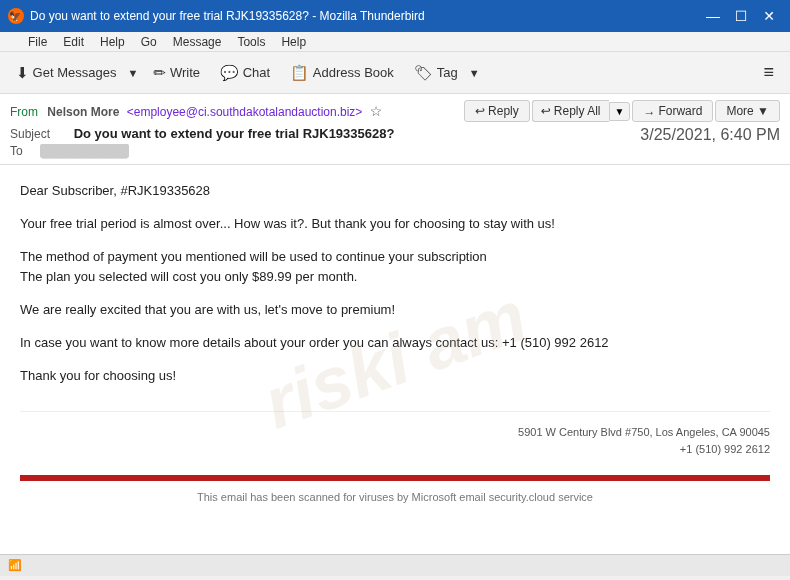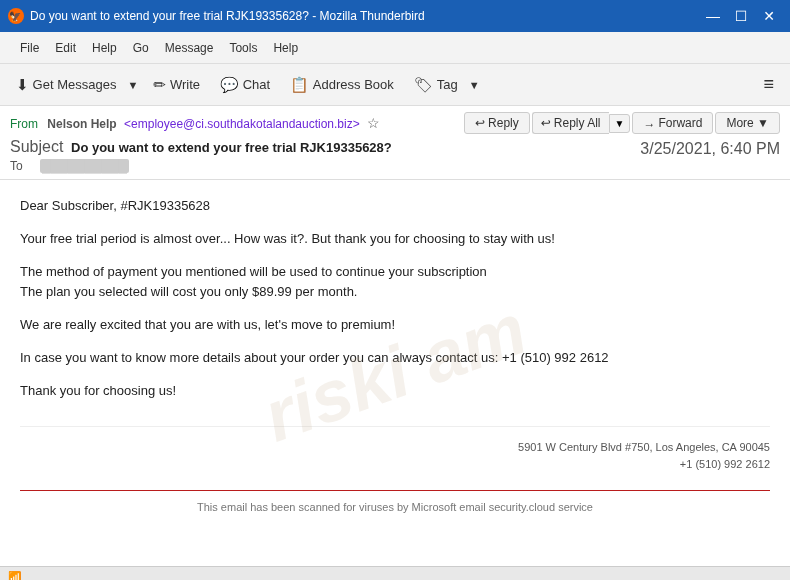--- a/index.html
+++ b/index.html
@@ -25,24 +25,24 @@
       width: 26px;
       height: 26px;
       cursor: pointer;
       font-size: 14px;
       display: flex; align-items: center; justify-content: center;
     }
 
     
     .menu-bar {
       background: #f3f3f3;
-      height: 32px;
-      display: flex;
-      align-items: center;
-      padding: 0 12px;
+      height: 20px;
+      display: flex;
+      align-items: center;
+      padding: 0 20px;
       border-bottom: 1px solid #ddd;
       text-align: center;
     }
     .menu-item {
       padding: 2px 8px;
       cursor: pointer;
       font-size: 12px;
       color: #333;
     }
 
@@ -137,21 +137,21 @@
     }
     .action-btn-split .arrow-part {
       padding: 3px 5px;
       border: 1px solid #ccc;
       background: #f3f3f3;
       cursor: pointer;
       font-size: 10px;
       border-radius: 0 3px 3px 0;
     }
     .email-subject { font-size: 13px; font-weight: bold; color: #222; margin-bottom: 3px; }
-    .email-subject-label { font-weight: normal; color: #555; font-size: 16px; margin-right: 4px; }
+    .email-subject-label { font-weight: normal; color: #555; font-size: 12px; margin-right: 20px; }
     .email-subject-row { display: flex; justify-content: space-between; align-items: center; }
     .email-date { font-size: 16px; color: #555; }
     .email-to { font-size: 12px; color: #555; }
     .email-to-label { margin-right: 14px; }
     .star-icon { color: #aaa; font-size: 14px; margin-left: 4px; cursor: pointer; }
 
     
     .email-body {
       background: white;
       padding: 16px 20px;
@@ -182,21 +182,21 @@
       margin-top: 24px;
       padding-top: 12px;
       border-top: 1px solid #eee;
     }
     .email-scan-notice {
       text-align: center;
       font-size: 11px;
       color: #777;
       margin-top: 16px;
       padding: 8px;
-      border-top: 1px solid #b91c1c;
+      border-top: 6px solid #b91c1c;
     }
 
     
     .status-bar {
       background: #e8e8e8;
       height: 22px;
       border-top: 1px solid #ccc;
       display: flex;
       align-items: center;
       padding: 0 8px;
@@ -267,21 +267,21 @@
   <div class="toolbar-spacer"></div>
   <button class="hamburger-btn">≡</button>
 </div>
 
 <div class="main-content">
 
   <div class="email-header">
     <div class="email-header-top">
       <div class="email-from">
         <span style="color:#15803d; margin-right:6px;">From</span>
-        <span style="font-weight:bold;">Nelson Help</span>
+        <span style="font-weight:bold;">Nelson More</span>
         <span style="color:#6d28d9; margin-left:4px;">&lt;employee@ci.southdakotalandauction.biz&gt;</span>
         <span class="star-icon">☆</span>
       </div>
       <div class="email-actions">
         <button class="action-btn">
           <span>↩</span>
           <span>Reply</span>
         </button>
         <div class="action-btn-split">
           <button class="main-part">

